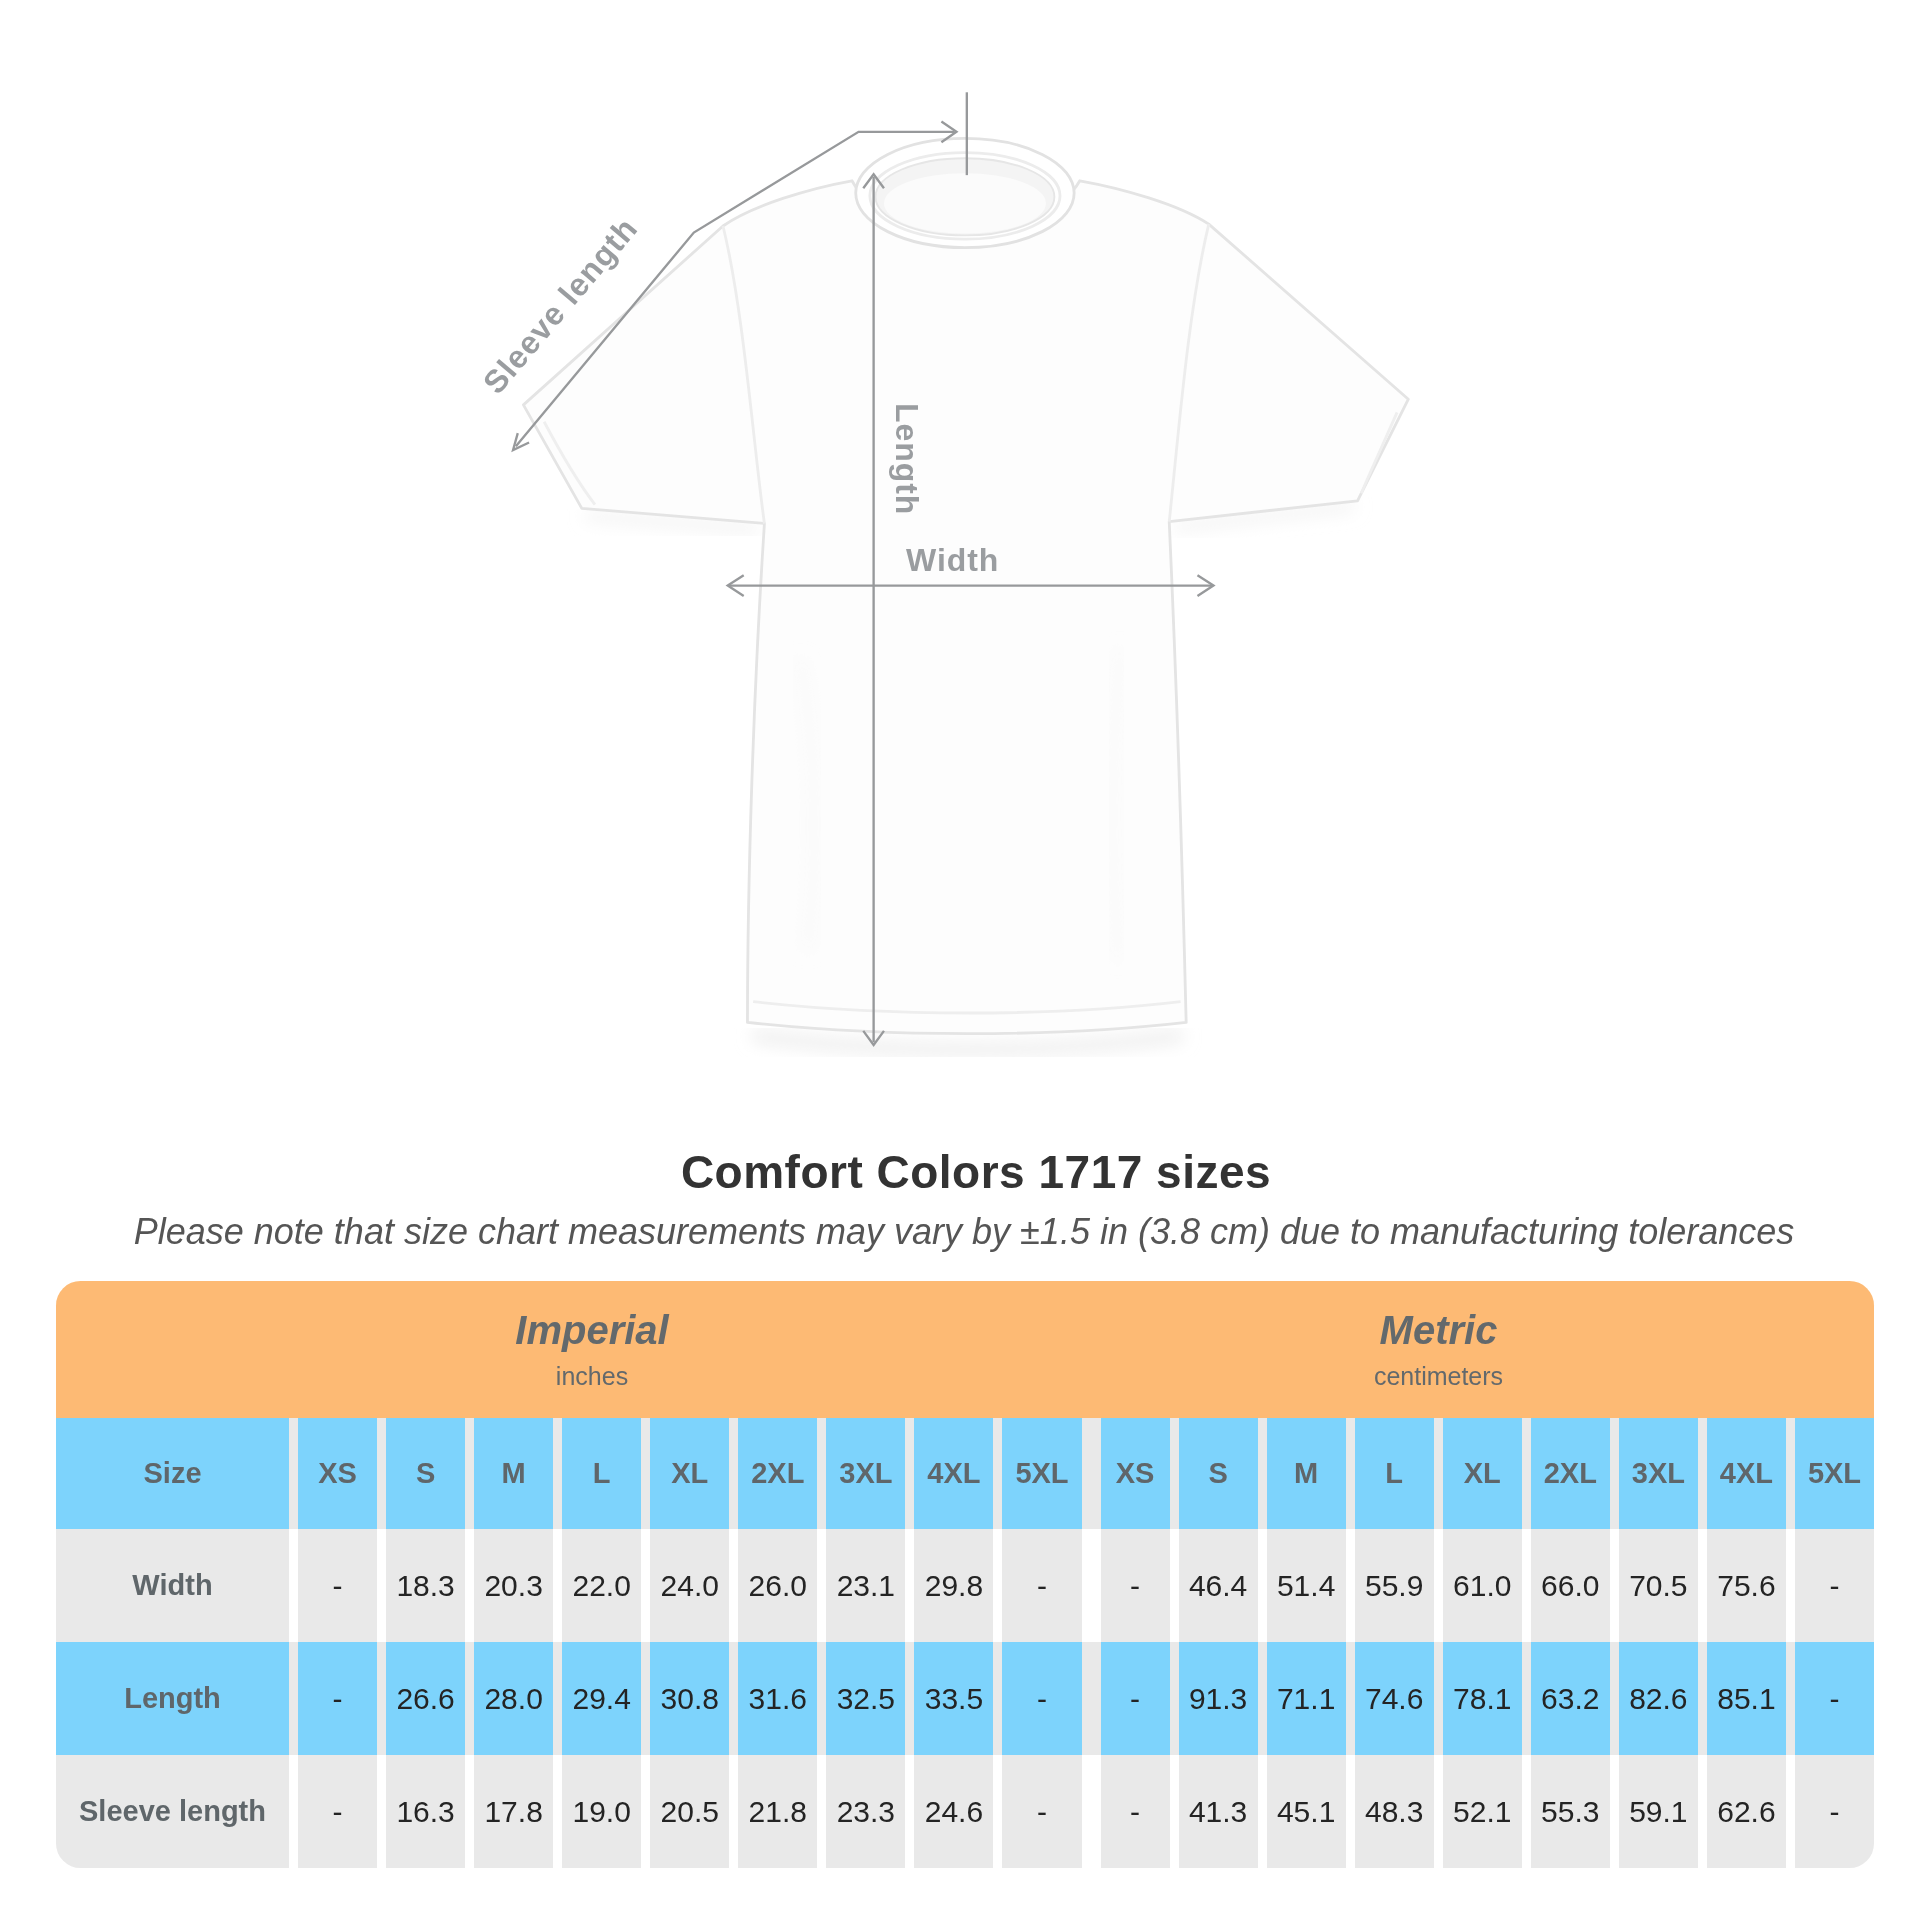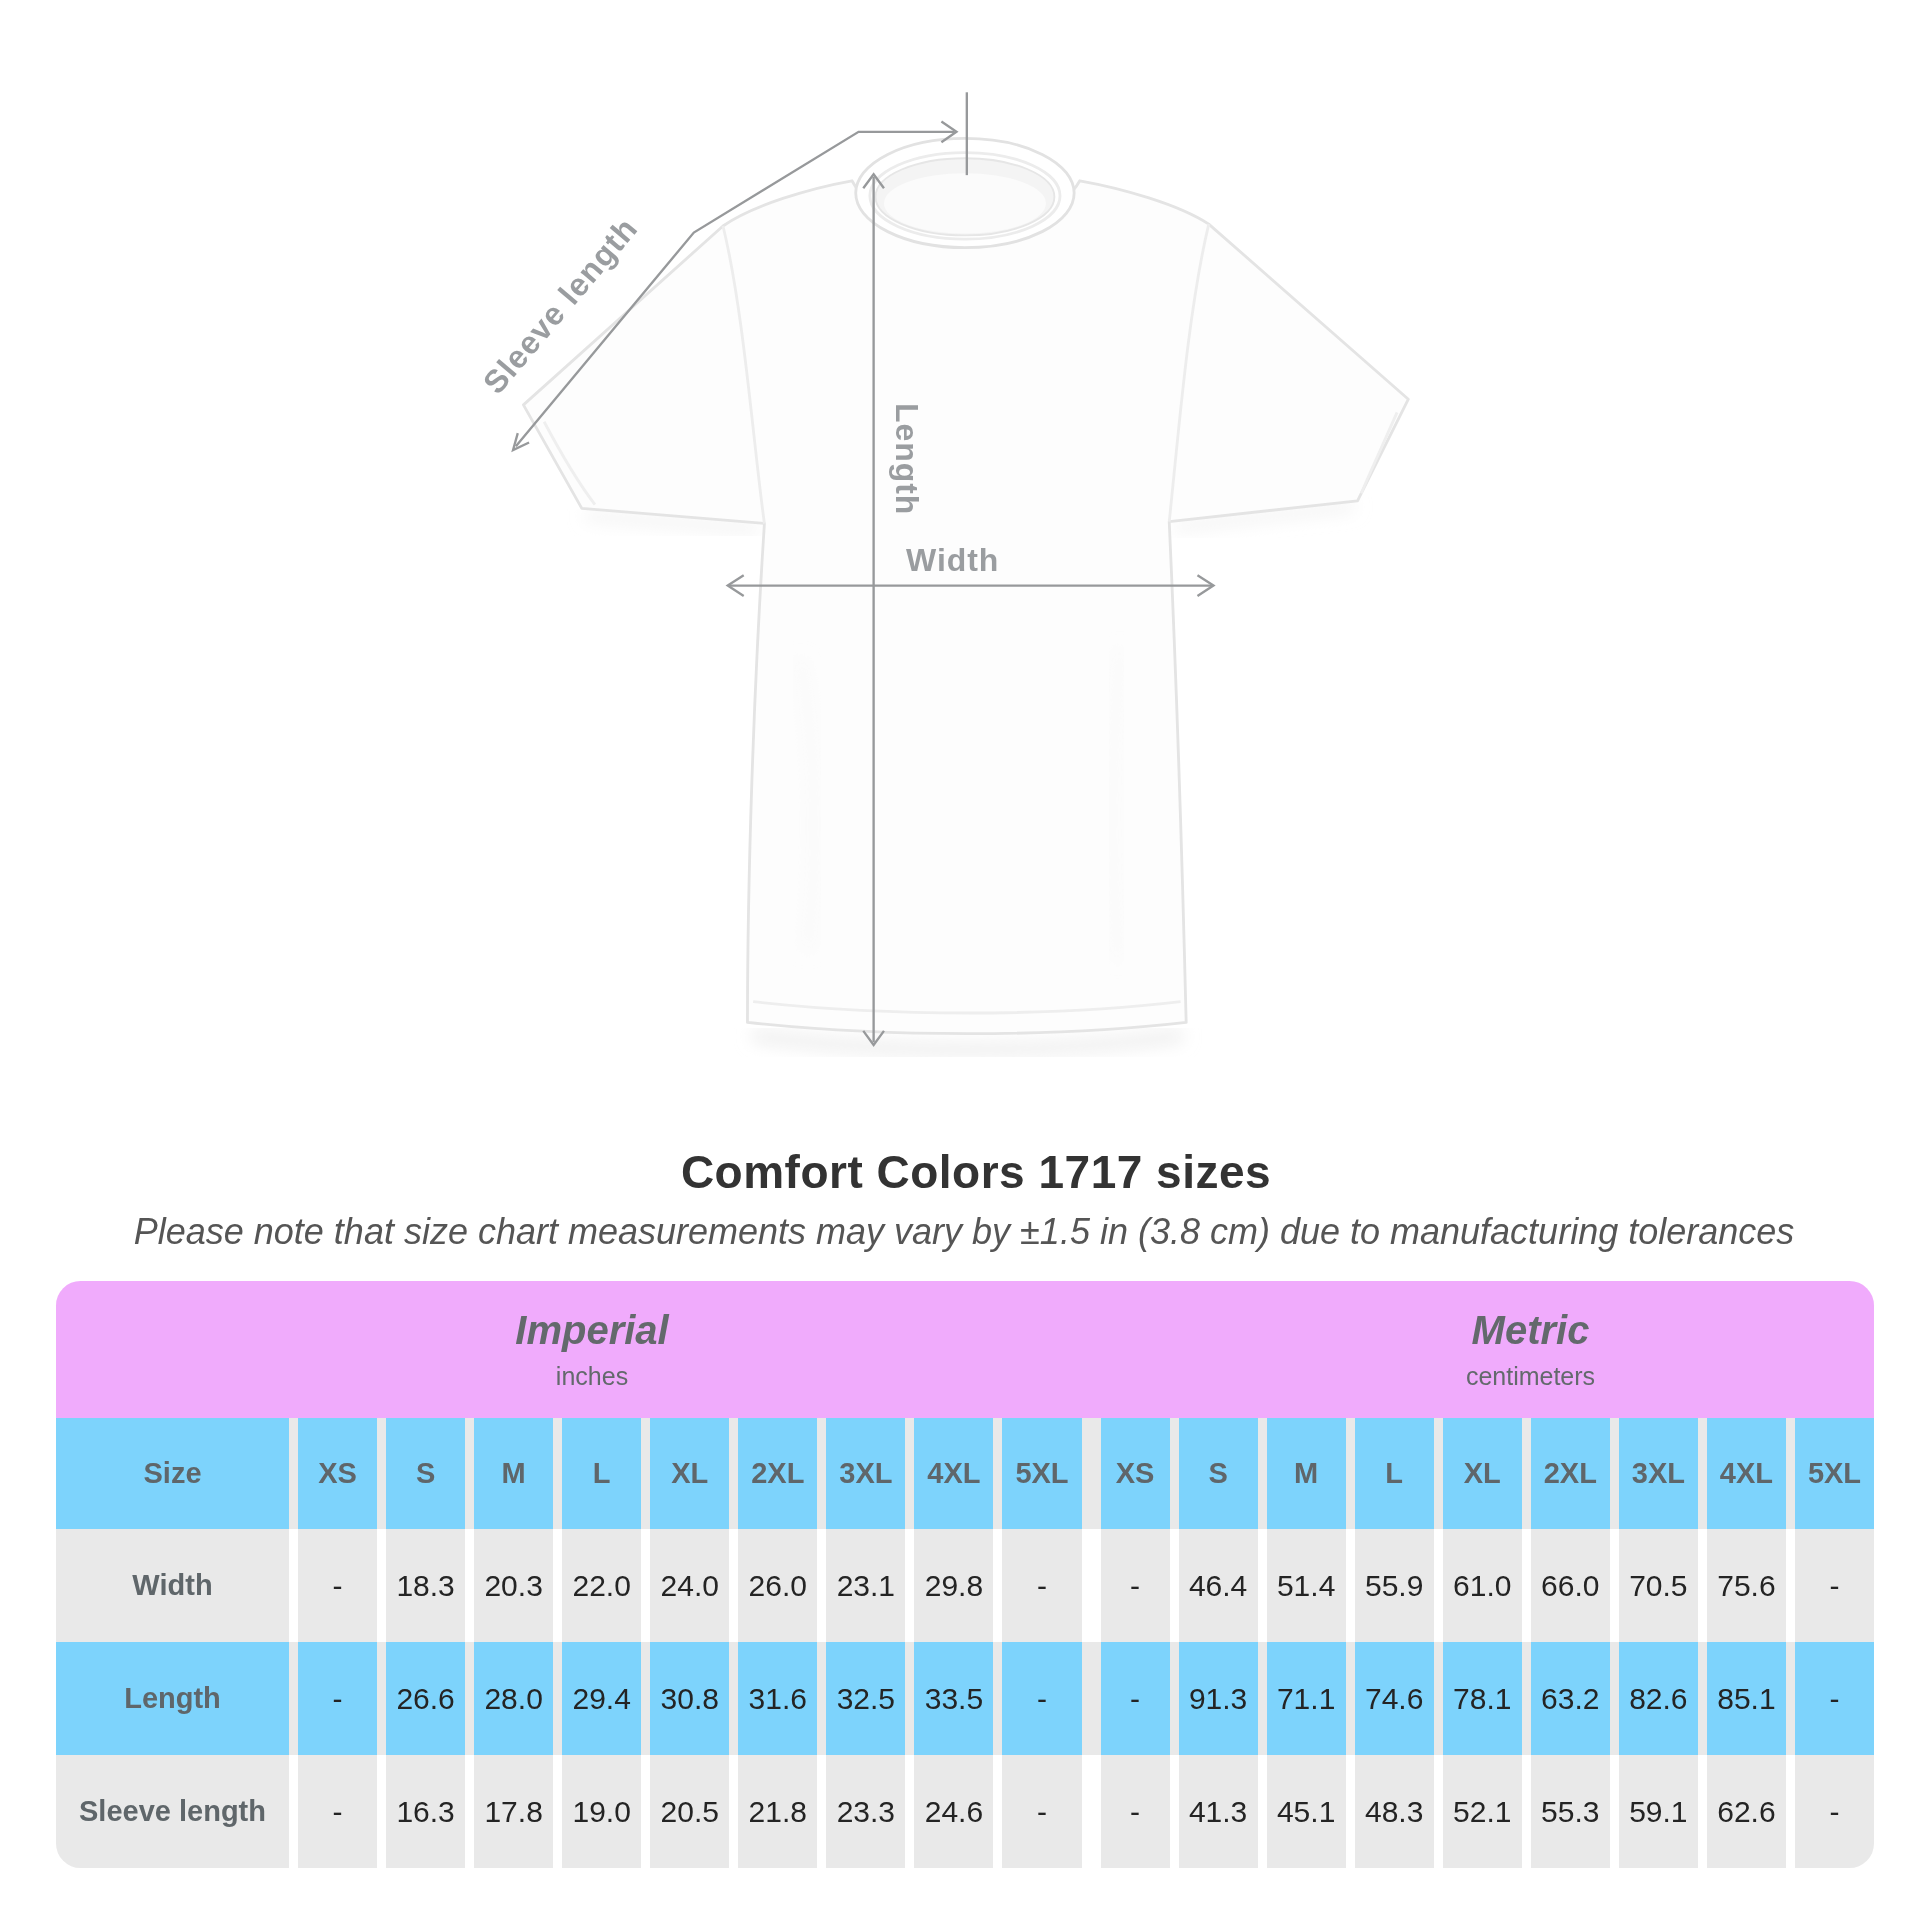--- a/index.html
+++ b/index.html
@@ -15,29 +15,29 @@
     position:absolute;top:1145px;left:12px;width:100%;text-align:center;
     font-size:46px;font-weight:bold;color:#333333;letter-spacing:0.5px;
   }
   .subtitle{
     position:absolute;top:1211px;left:0;width:100%;text-align:center;
     font-size:36px;font-style:italic;color:#555555;
   }
   
   .size-table{position:absolute;left:56px;top:1281px;width:1818px;}
   .band{
-    position:relative;height:137px;background:#f0abfc;
+    position:relative;height:137px;background:#fdba74;
     border-radius:24.5px 24.5px 0 0;
   }
   .band-group{
     position:absolute;top:0;height:100%;
     display:flex;flex-direction:column;align-items:center;justify-content:center;gap:9.4px;
   }
   .band-imperial{left:56px;width:960px;}
-  .band-metric{left:1078px;width:793px;}
+  .band-metric{left:986px;width:793px;}
   .g-label{font-size:40px;font-weight:bold;font-style:italic;color:#63696c;}
   .g-sub{font-size:25px;color:#63696c;}
   .grid{display:grid;grid-template-columns:233px repeat(18,1fr);}
   .cell{
     display:flex;align-items:center;justify-content:center;
     height:113px;font-size:30px;color:#242424;
     border-left:9.4px solid #e9e9e9;box-sizing:border-box;white-space:nowrap;
   }
   .cell.first{border-left:none;}
   .cell.wide{border-left-width:19px;}

